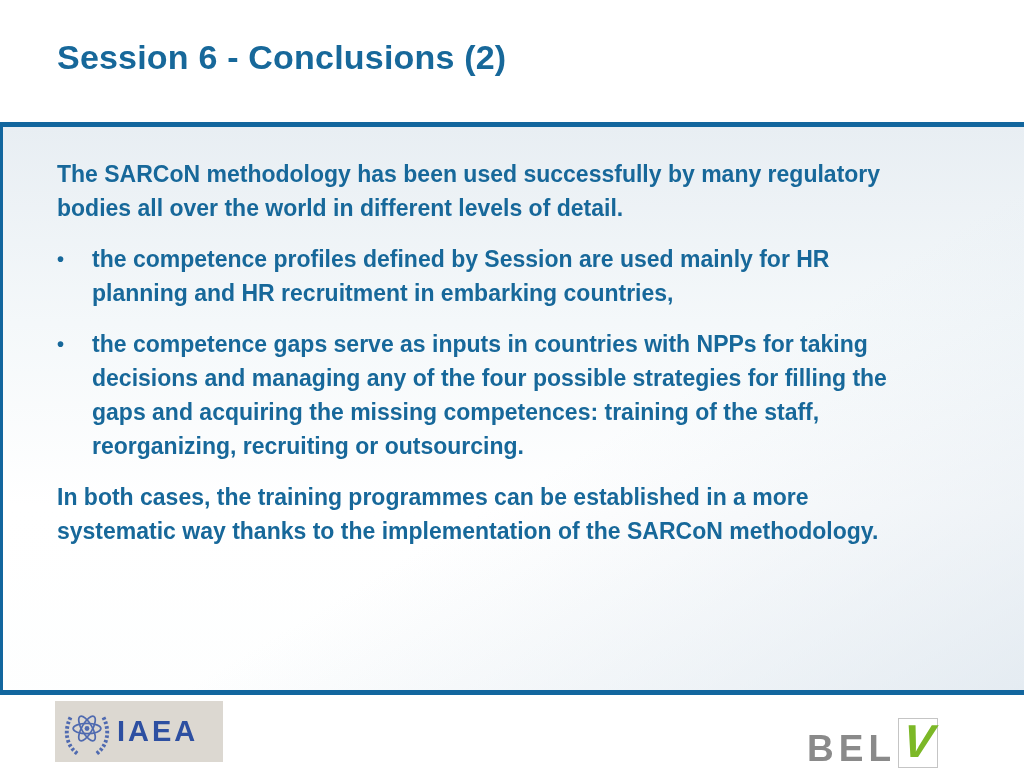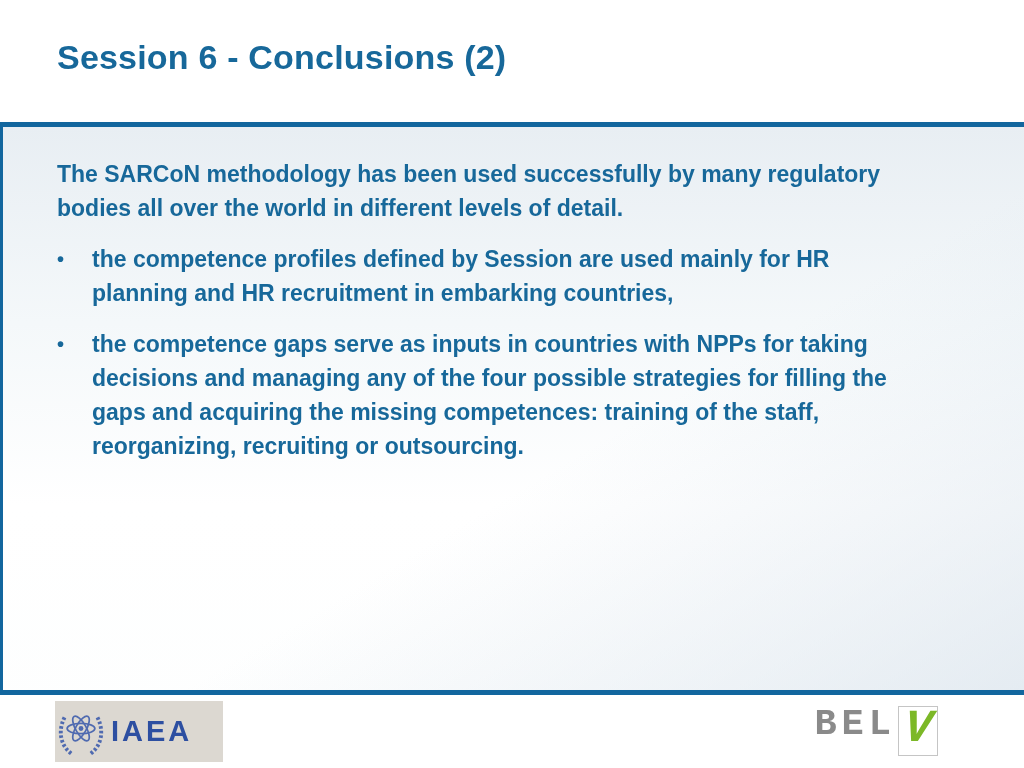--- a/index.html
+++ b/index.html
@@ -39,28 +39,28 @@
   .para{margin:0 0 17px 0;}
   .bullet-row{display:flex;margin:0 0 17px 0;}
   .bullet-marker{flex:0 0 35px;font-size:20px;line-height:34px;}
   .bullet-text{flex:1;}
 
   
   .footer{position:absolute;left:0;top:695px;width:1024px;height:73px;background:#ffffff;}
   .iaea-logo{
     position:absolute;left:55px;top:6px;width:168px;height:61px;
     background:var(--iaea-bg);
-    display:flex;align-items:center;box-sizing:border-box;
+    display:flex;align-items:center;padding-left:6px;box-sizing:border-box;
   }
   .iaea-emblem{width:52px;height:52px;flex:0 0 auto;}
   .iaea-label{
     font-size:29px;font-weight:700;color:var(--iaea-blue);
     letter-spacing:3px;margin-left:4px;
   }
-  .belv-logo{position:absolute;right:86px;bottom:12px;display:flex;align-items:flex-start;font-family:Liberation Mono, monospace;}
+  .belv-logo{position:absolute;right:86px;bottom:0;display:flex;align-items:flex-end;}
   .belv-text{
     font-size:37px;font-weight:700;color:var(--bel-gray);
     letter-spacing:5px;line-height:1;margin-bottom:1px;
   }
   .belv-vbox{
     width:40px;height:50px;margin-left:2px;background:#ffffff;
     border:1px solid #c5c5c5;box-sizing:border-box;
     display:flex;align-items:center;justify-content:center;
   }
   .belv-mark{
@@ -87,20 +87,21 @@
       <div class="bullet-row">
         <span class="bullet-marker">•</span>
         <span class="bullet-text">the competence profiles defined by Session are used mainly for HR planning and HR recruitment in embarking countries,</span>
       </div>
 
       <div class="bullet-row">
         <span class="bullet-marker">•</span>
         <span class="bullet-text">the competence gaps serve as inputs in countries with NPPs for taking decisions and managing any of the four possible strategies for filling the gaps and acquiring the missing competences: training of the staff, reorganizing, recruiting or outsourcing.</span>
       </div>
 
+      <p class="para">In both cases, the training programmes can be established in a more systematic way thanks to the implementation of the SARCoN methodology.</p>
 
     </div>
   </div>
 
   <div class="rule rule-top"></div>
   <div class="rule rule-bottom"></div>
   <div class="left-bar"></div>
 
   <div class="footer">
 

